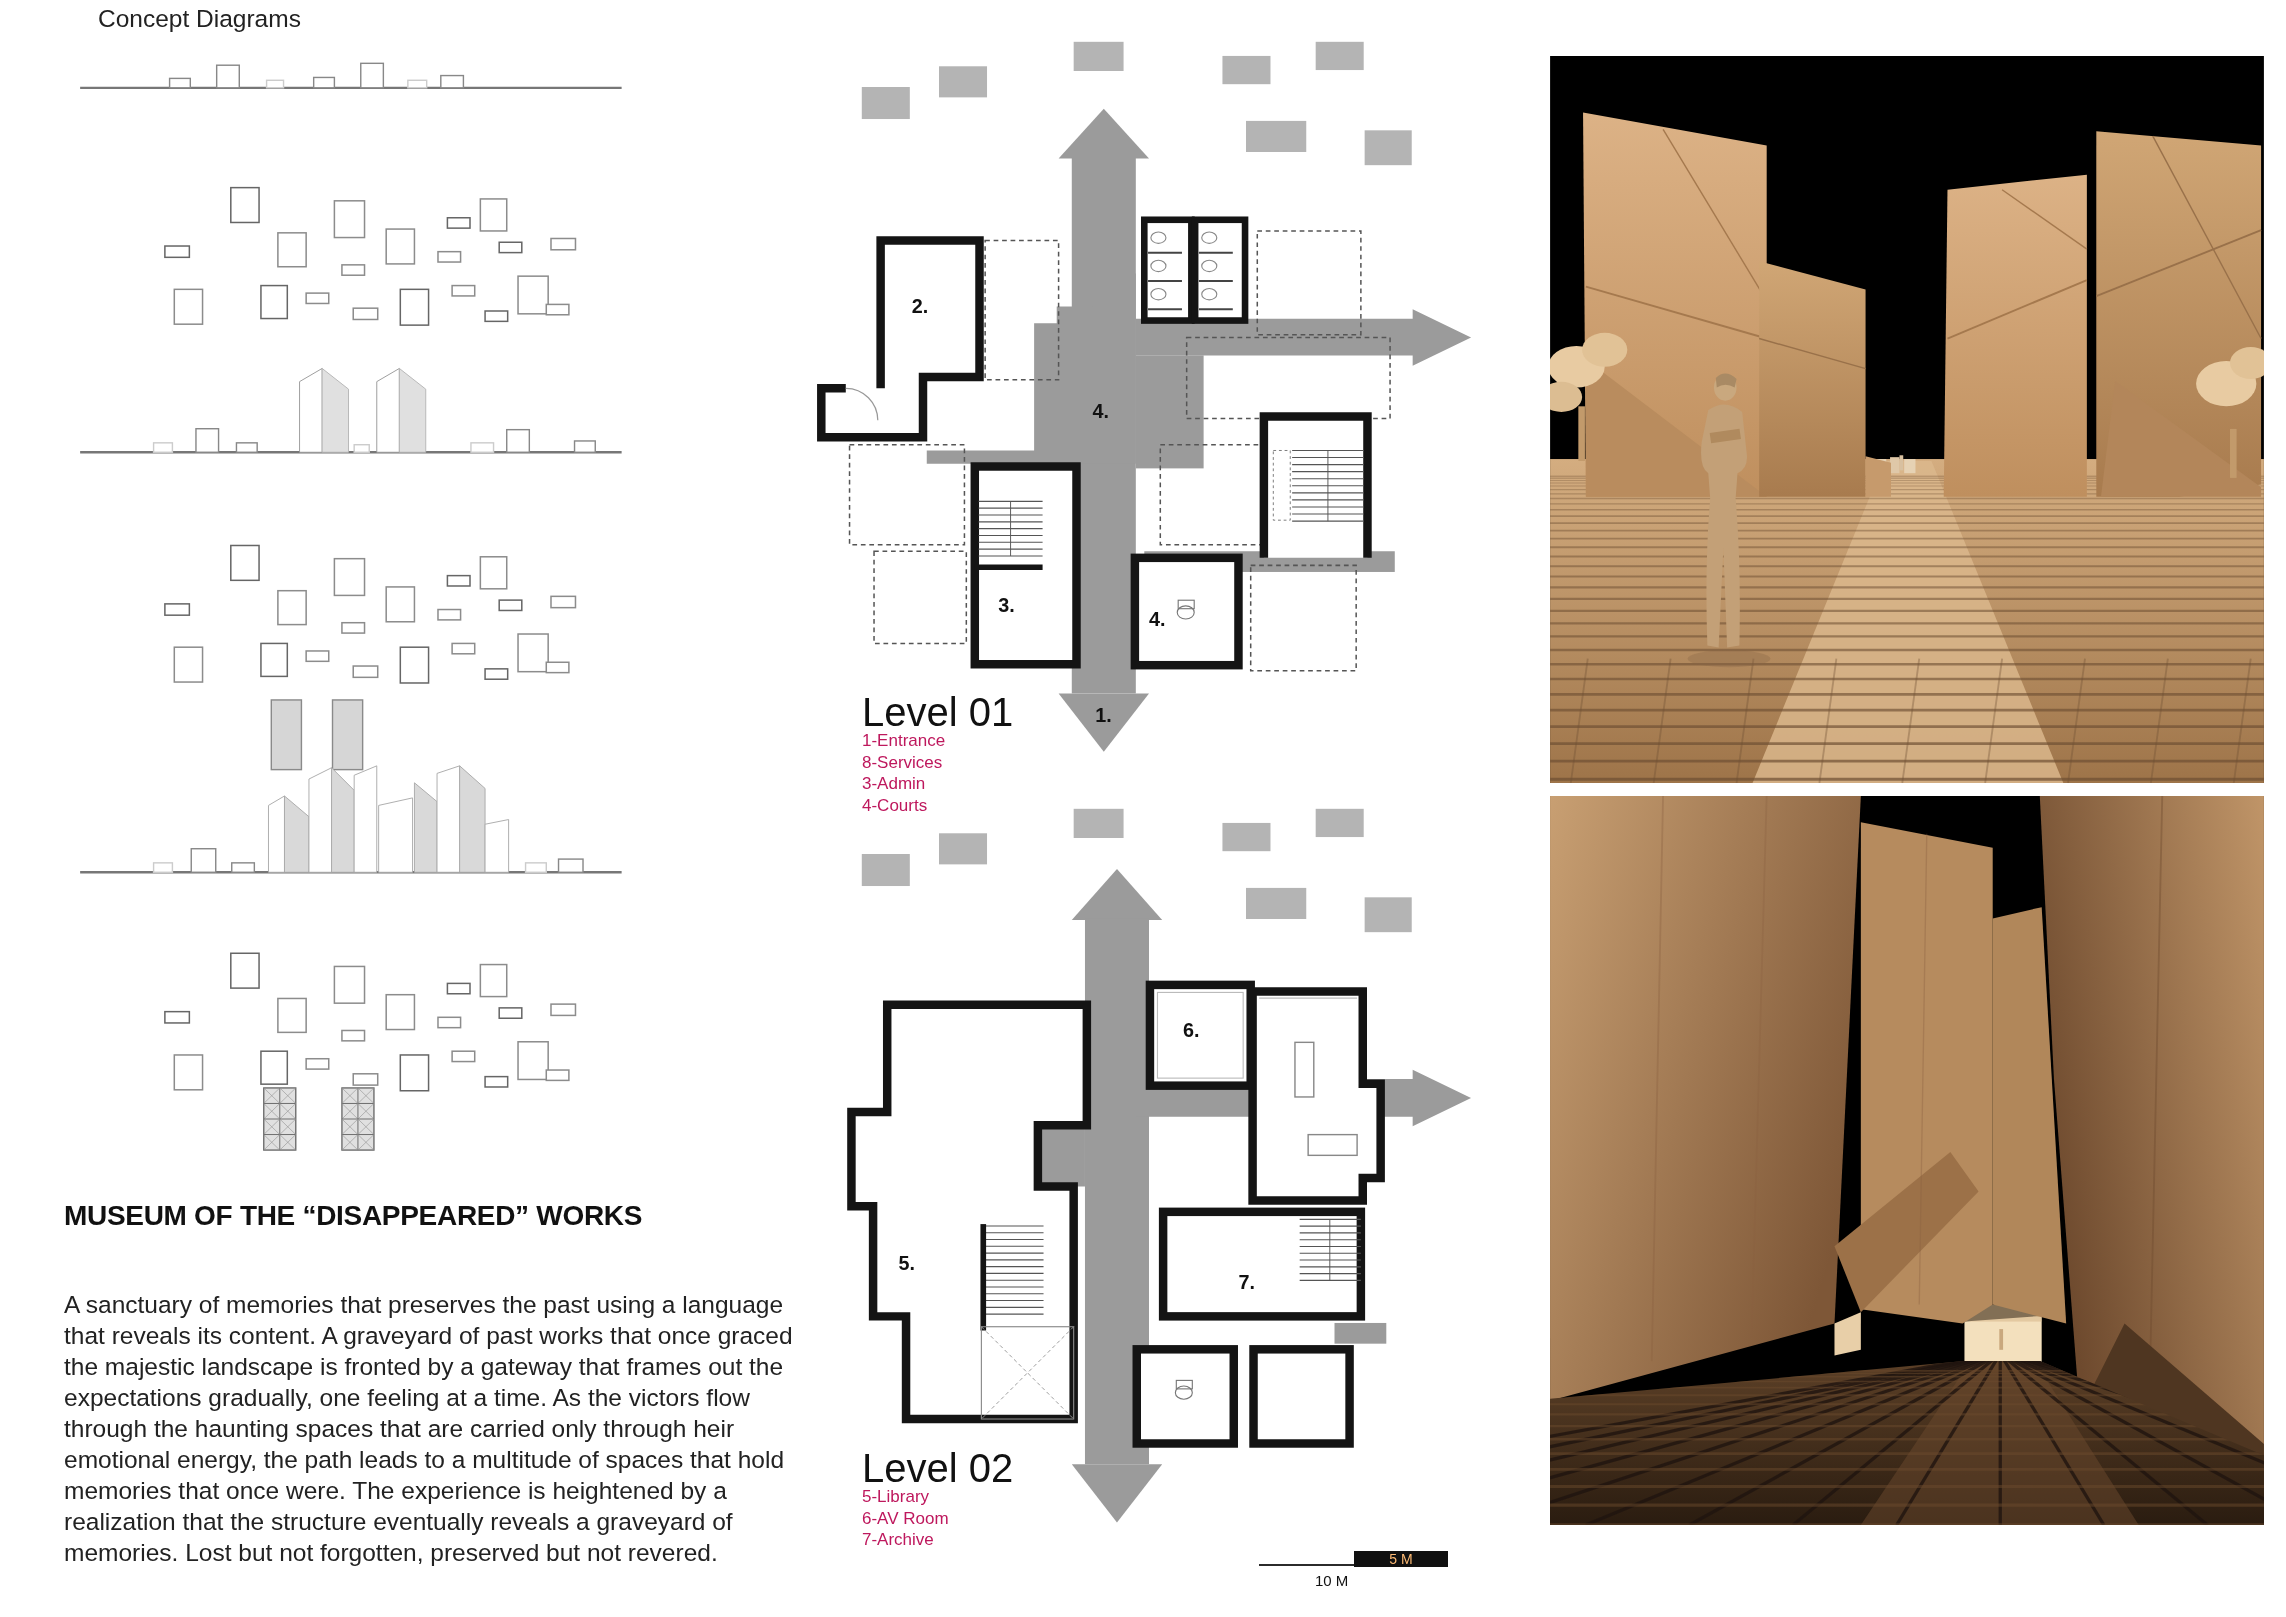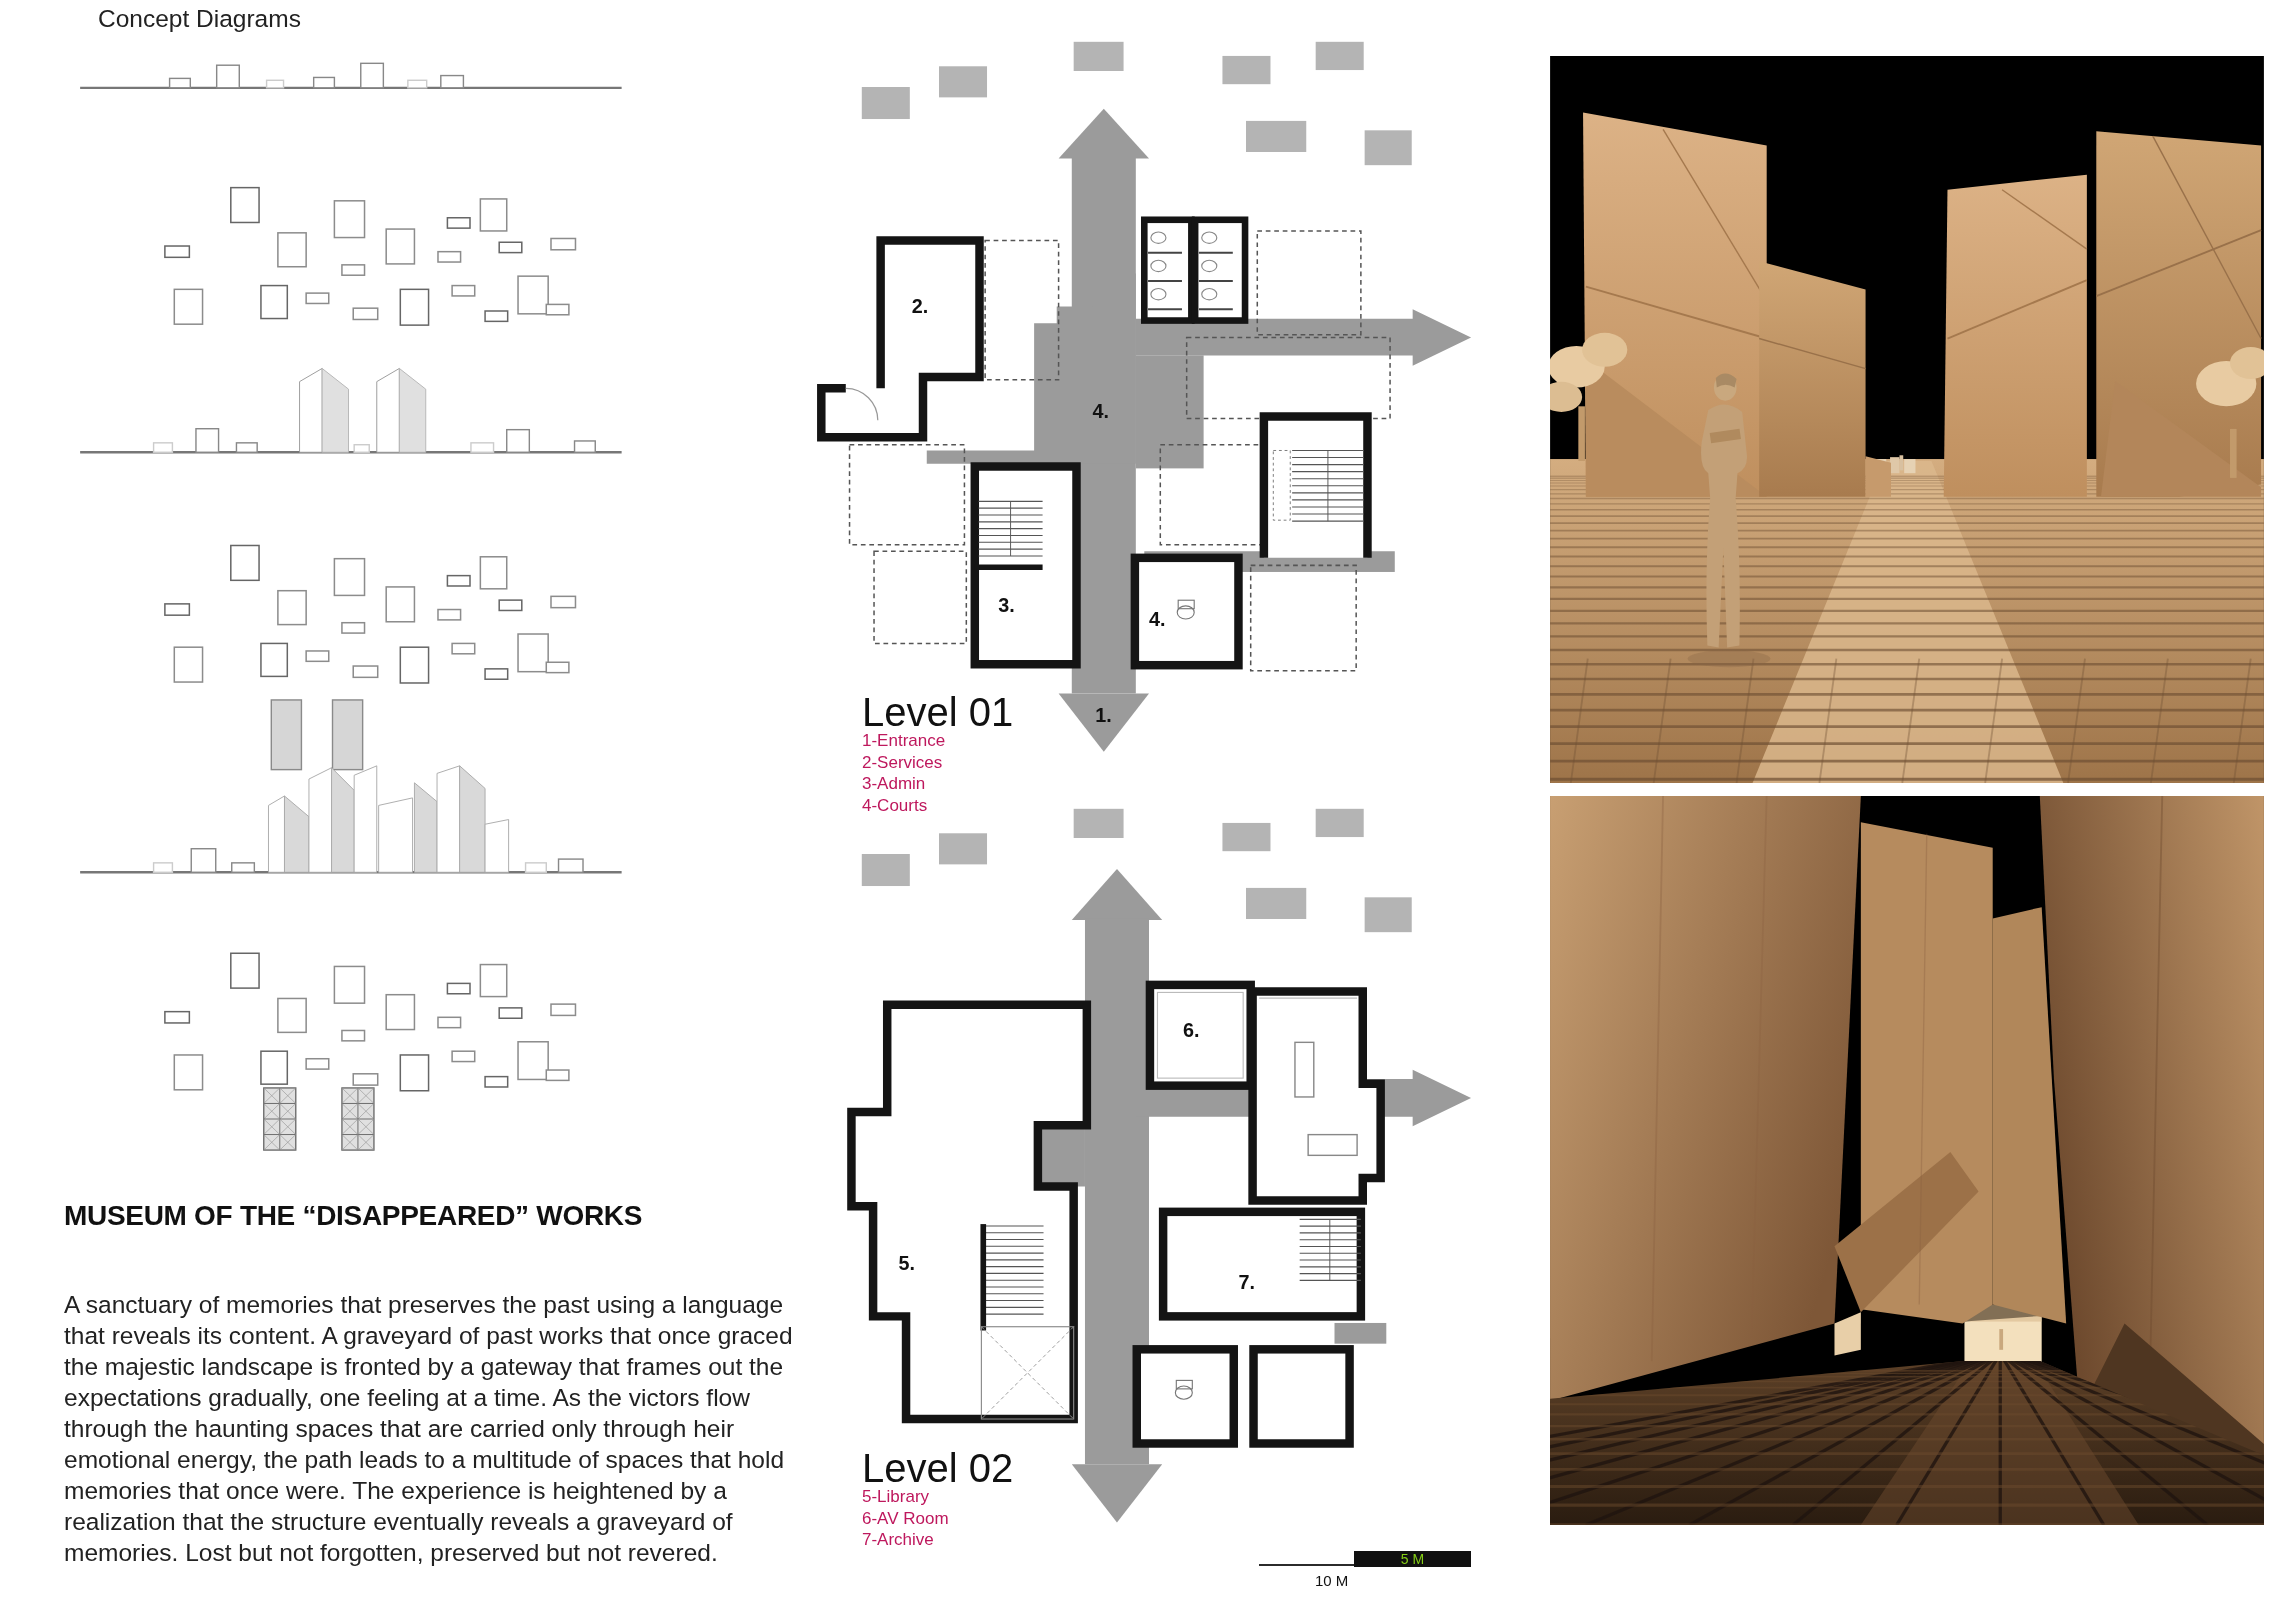--- a/index.html
+++ b/index.html
@@ -9,21 +9,21 @@
   #title{left:66px;top:4.7px;font-size:24.5px;color:#222;margin-left:32px;}
   #heading{left:64px;top:1200px;width:772px;font-size:28px;font-weight:700;letter-spacing:-0.3px;color:#111;}
   #body-text{left:64px;top:1253px;width:731px;font-size:24.5px;line-height:31px;color:#222;margin-top:36px;}
   .plan-title{font-size:40px;color:#111;}
   .legend{font-size:17px;line-height:21.7px;color:#be185d;}
   #plan1-title{left:862px;top:690px;}
   #legend1{left:862px;top:730px;}
   #plan2-title{left:862px;top:1446px;}
   #legend2{left:862px;top:1486px;}
   #scalebar-line{left:1259px;top:1564px;width:97px;height:1.9px;background:#2b2b2b;}
-  #scalebar-box{left:1354px;top:1551px;width:117px;height:16px;background:#101010;color:#84cc16;
+  #scalebar-box{left:1354px;top:1551px;width:94px;height:16px;background:#101010;color:#fdba74;
     font-size:14px;line-height:16px;text-align:center;}
   #scale-10m{left:1315px;top:1572px;font-size:15px;color:#111;}
   svg{display:block;}
   text{font-family:"Liberation Sans",sans-serif;}
   .roomlbl{font-size:21px;font-weight:700;fill:#111;}
 </style>
 </head>
 <body>
 
 <div id="page">
@@ -273,21 +273,21 @@
       <text class="roomlbl" x="108" y="292">2.</text>
       <text class="roomlbl" x="200" y="610">3.</text>
       <text class="roomlbl" x="300" y="404">4.</text>
       <text class="roomlbl" x="360" y="624">4.</text>
       <text class="roomlbl" x="303" y="726">1.</text>
     </g>
   </svg>
   <div class="abs plan-title" id="plan1-title">Level 01</div>
   <div class="abs legend" id="legend1">
     <div>1-Entrance</div>
-    <div>2-Services</div>
+    <div>8-Services</div>
     <div>3-Admin</div>
     <div>4-Courts</div>
   </div>
 
   <svg class="abs" id="plan2" style="left:810px;top:805px;" width="678" height="744" viewBox="0 0 720 790">
     <g id="p2-blocks" fill="#b4b4b4">
         <rect x="55" y="52" width="51" height="34"></rect>
         <rect x="137" y="30" width="51" height="33"></rect>
         <rect x="280" y="4" width="53" height="31"></rect>
         <rect x="438" y="19" width="51" height="30"></rect>

